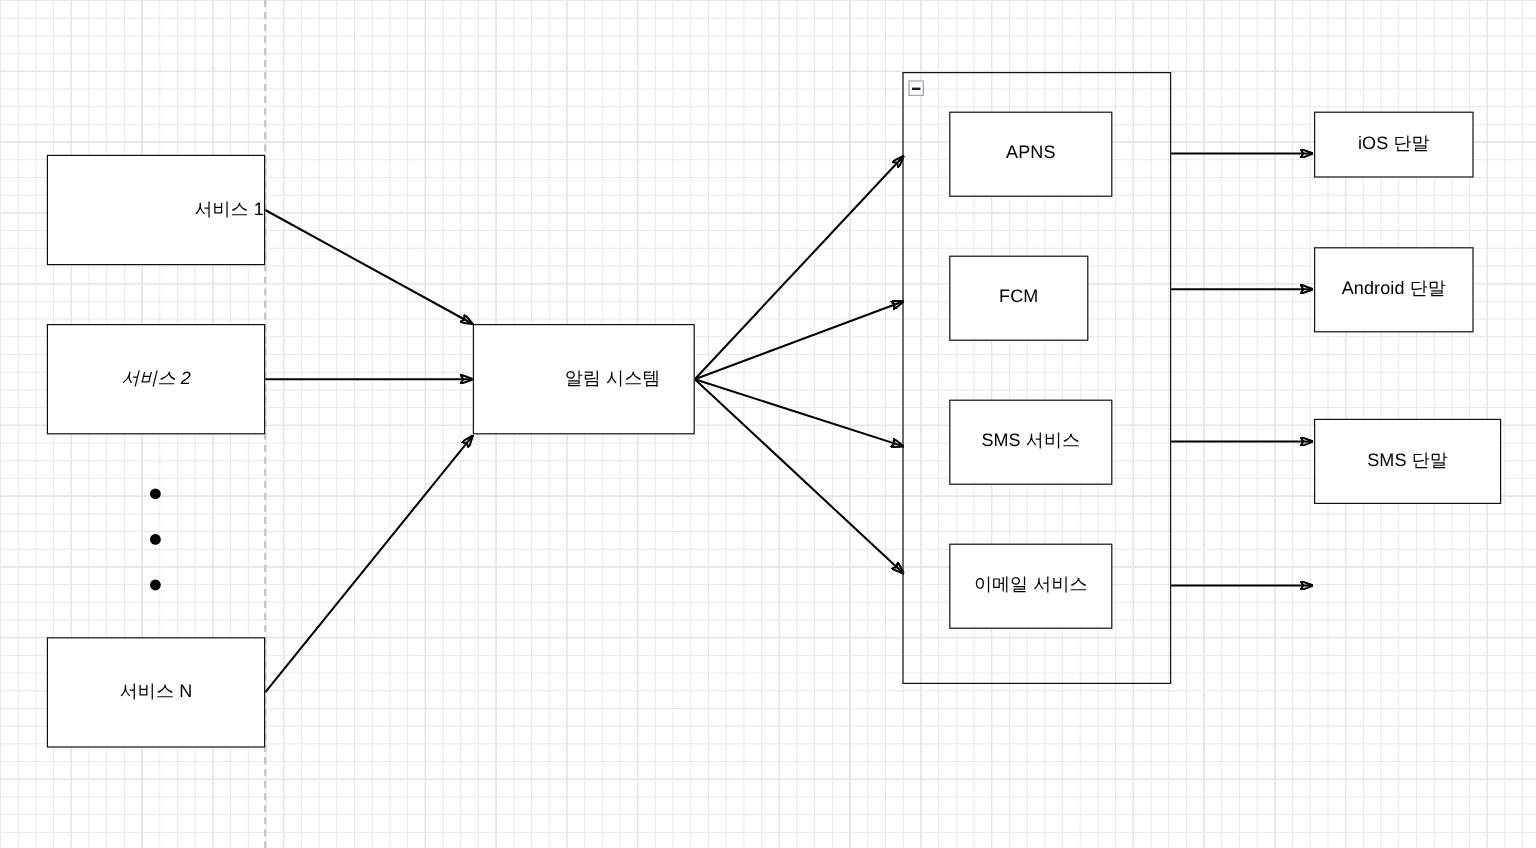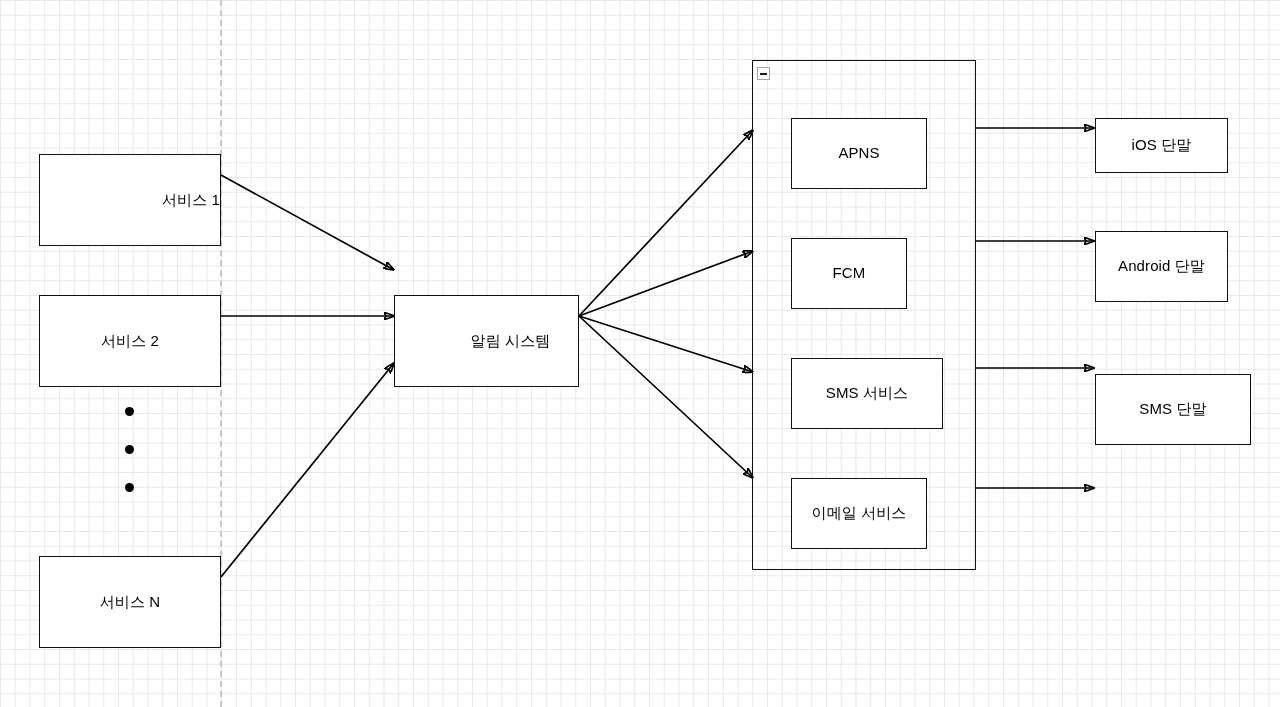--- a/index.html
+++ b/index.html
@@ -48,21 +48,20 @@
     border: 1.6px solid #111111;
     display: flex;
     align-items: center;
     justify-content: center;
     text-align: center;
     color: #000000;
     font-size: 15px;
     line-height: 1.25;
     letter-spacing: 0.1px;
     white-space: nowrap;
-    margin-top: 25px;
   }
 
   .group-box {
     position: absolute;
     box-sizing: border-box;
     background: transparent;
     border: 1.8px solid #111111;
   }
 
   .collapse-icon {
@@ -139,21 +138,21 @@
     <line x1="976" y1="128" x2="1094" y2="128" marker-end="url(#arrowhead)"></line>
     <line x1="976" y1="241" x2="1094" y2="241" marker-end="url(#arrowhead)"></line>
     <line x1="976" y1="368" x2="1094" y2="368" marker-end="url(#arrowhead)"></line>
     <line x1="976" y1="488" x2="1094" y2="488" marker-end="url(#arrowhead)"></line>
   </svg>
 
   <div class="node" style="left:39px; top:129px; width:182px; height:92px;justify-content:flex-end;">
     <span>서비스 1</span>
   </div>
 
-  <div class="node" style="left:39px; top:270px; width:182px; height:92px;">
+  <div class="node" style="left:39px; top:270px; width:182px; height:92px;font-style:italic;">
     <span>서비스 2</span>
   </div>
 
   <div class="dots" style="left:124px; top:407px; width:10px; height:85px;">
     <span class="dot"></span>
     <span class="dot"></span>
     <span class="dot"></span>
   </div>
 
   <div class="node" style="left:39px; top:531px; width:182px; height:92px;">
@@ -171,21 +170,21 @@
   </div>
 
   <div class="node" style="left:791px; top:93px; width:136px; height:71px;">
     <span>APNS</span>
   </div>
 
   <div class="node" style="left:791px; top:213px; width:116px; height:71px;">
     <span>FCM</span>
   </div>
 
-  <div class="node" style="left:791px; top:333px; width:152px; height:71px;">
+  <div class="node" style="left:791px; top:333px; width:136px; height:71px;">
     <span>SMS 서비스</span>
   </div>
 
   <div class="node" style="left:791px; top:453px; width:136px; height:71px;">
     <span>이메일 서비스</span>
   </div>
 
   <div class="node" style="left:1095px; top:93px; width:133px; height:55px;">
     <span>iOS 단말</span>
   </div>

